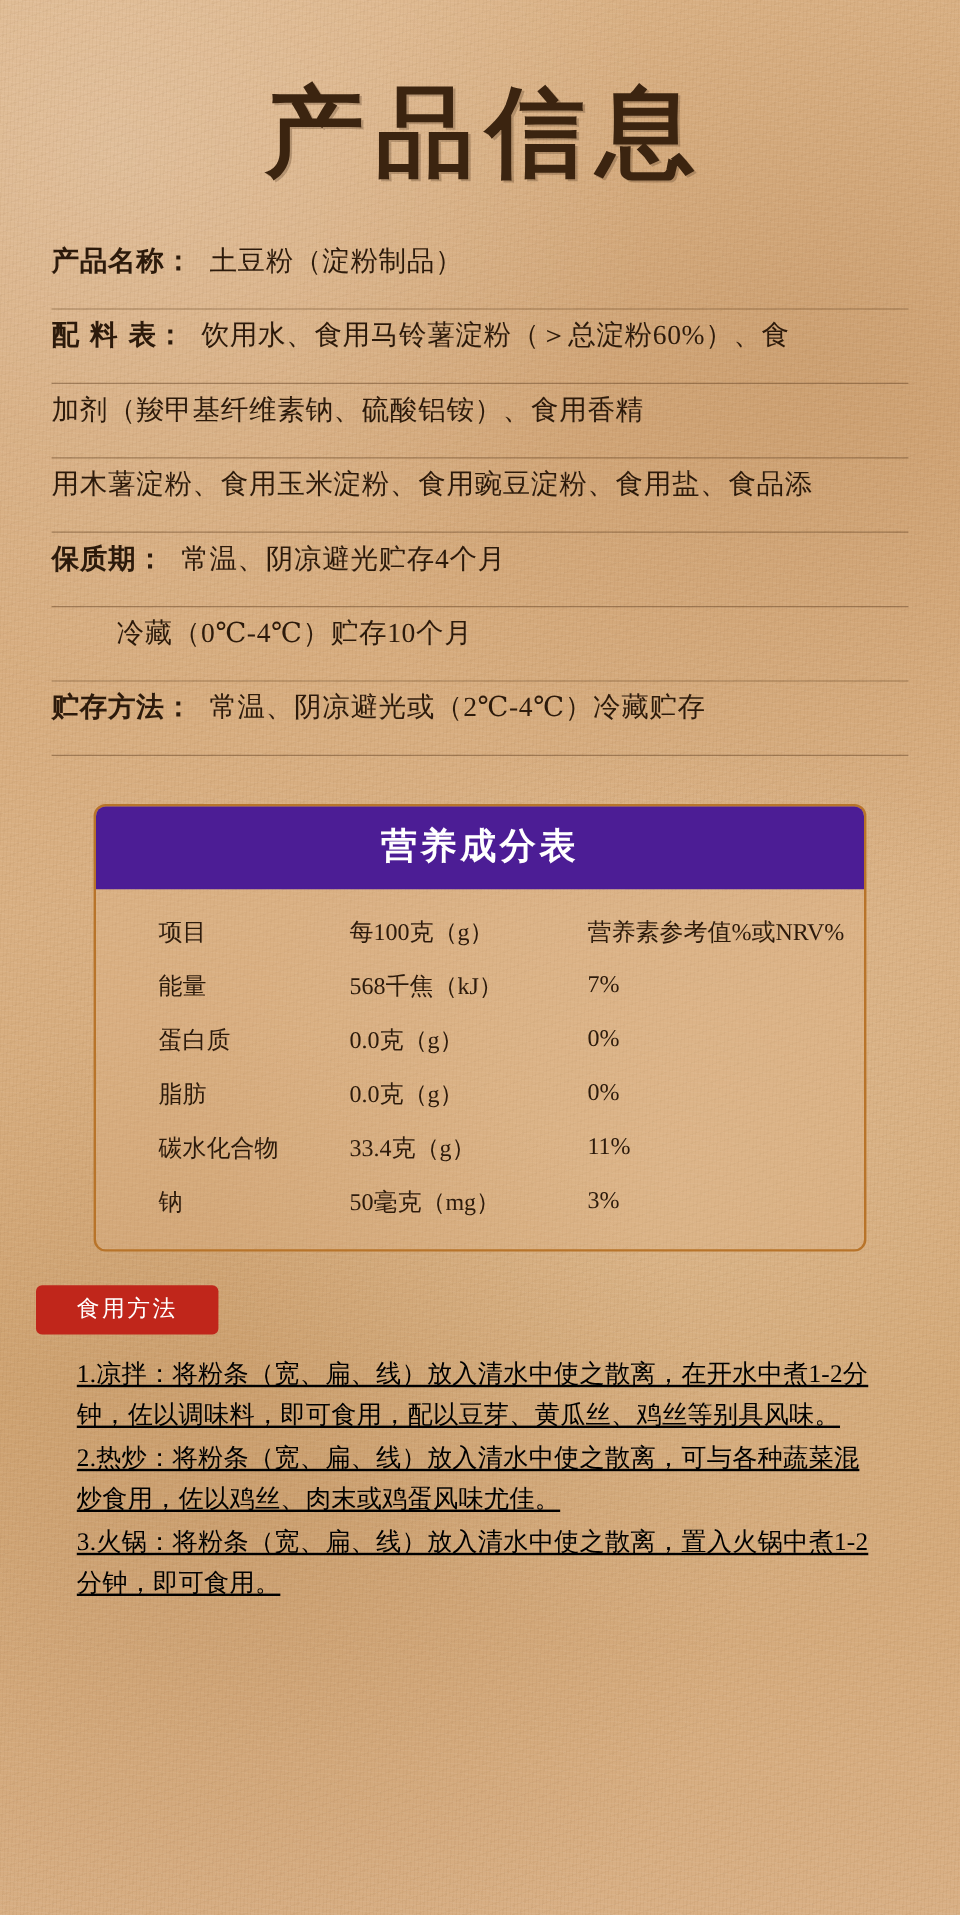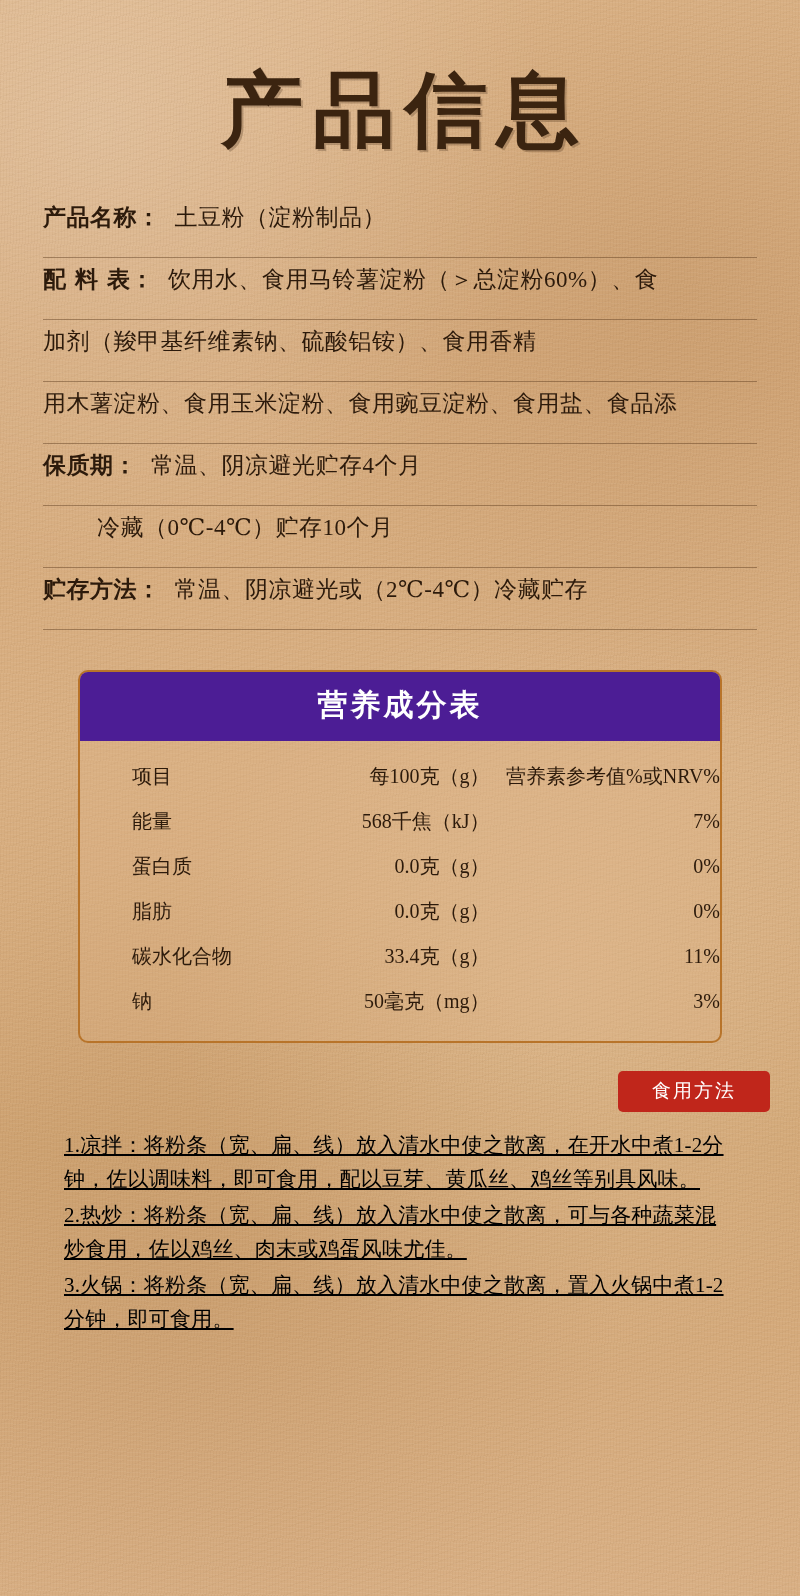--- a/index.html
+++ b/index.html
@@ -116,21 +116,21 @@
     margin: -1px -1px 0 -1px;
   }
   table.nutrition {
     width: 100%;
     border-collapse: collapse;
     font-size: 20px;
     color: #2c1a0b;
   }
   table.nutrition td {
     padding: 9px 0 9px 0;
-    text-align: right;
+    text-align: left;
   }
   table.nutrition td.col-item {
     width: 33%;
     text-align: left;
     padding-left: 52px;
   }
   table.nutrition td.col-val {
     width: 31%;
   }
   table.nutrition td.col-nrv {
@@ -138,21 +138,21 @@
   }
   table.nutrition tr:first-child td {
     padding-top: 22px;
   }
   table.nutrition tr:last-child td {
     padding-bottom: 26px;
   }
 
   
   .usage-badge-wrap {
-    text-align: right;
+    text-align: left;
     margin-top: 28px;
   }
   .usage-badge {
     display: inline-block;
     background: #c0261b;
     color: #fff;
     font-family: "DejaVu Sans", "Liberation Sans", sans-serif;
     font-size: 19px;
     letter-spacing: 2px;
     padding: 7px 34px 8px 34px;

